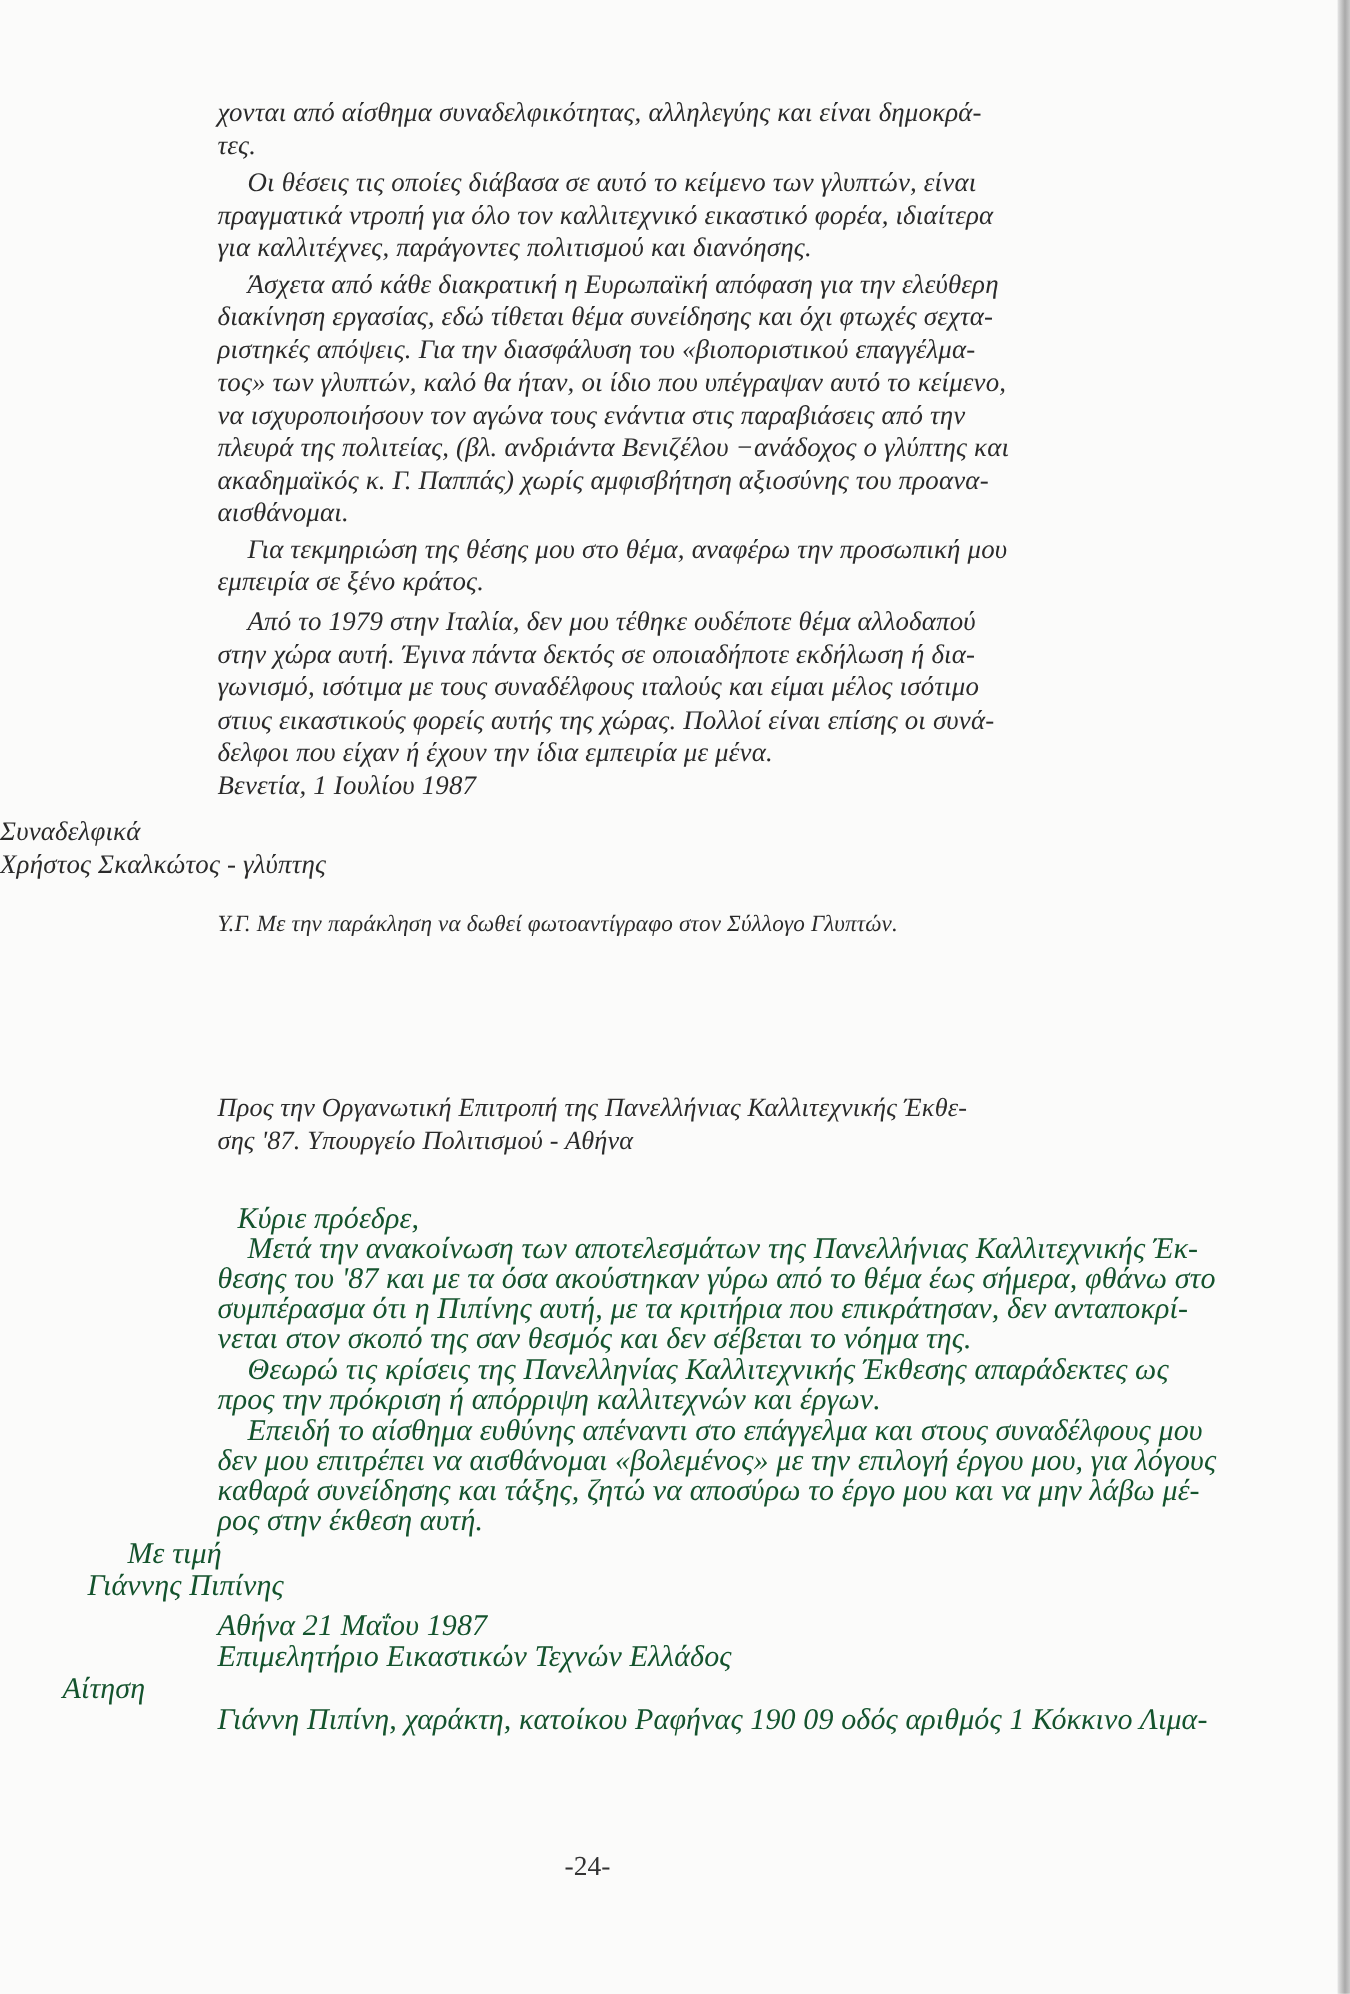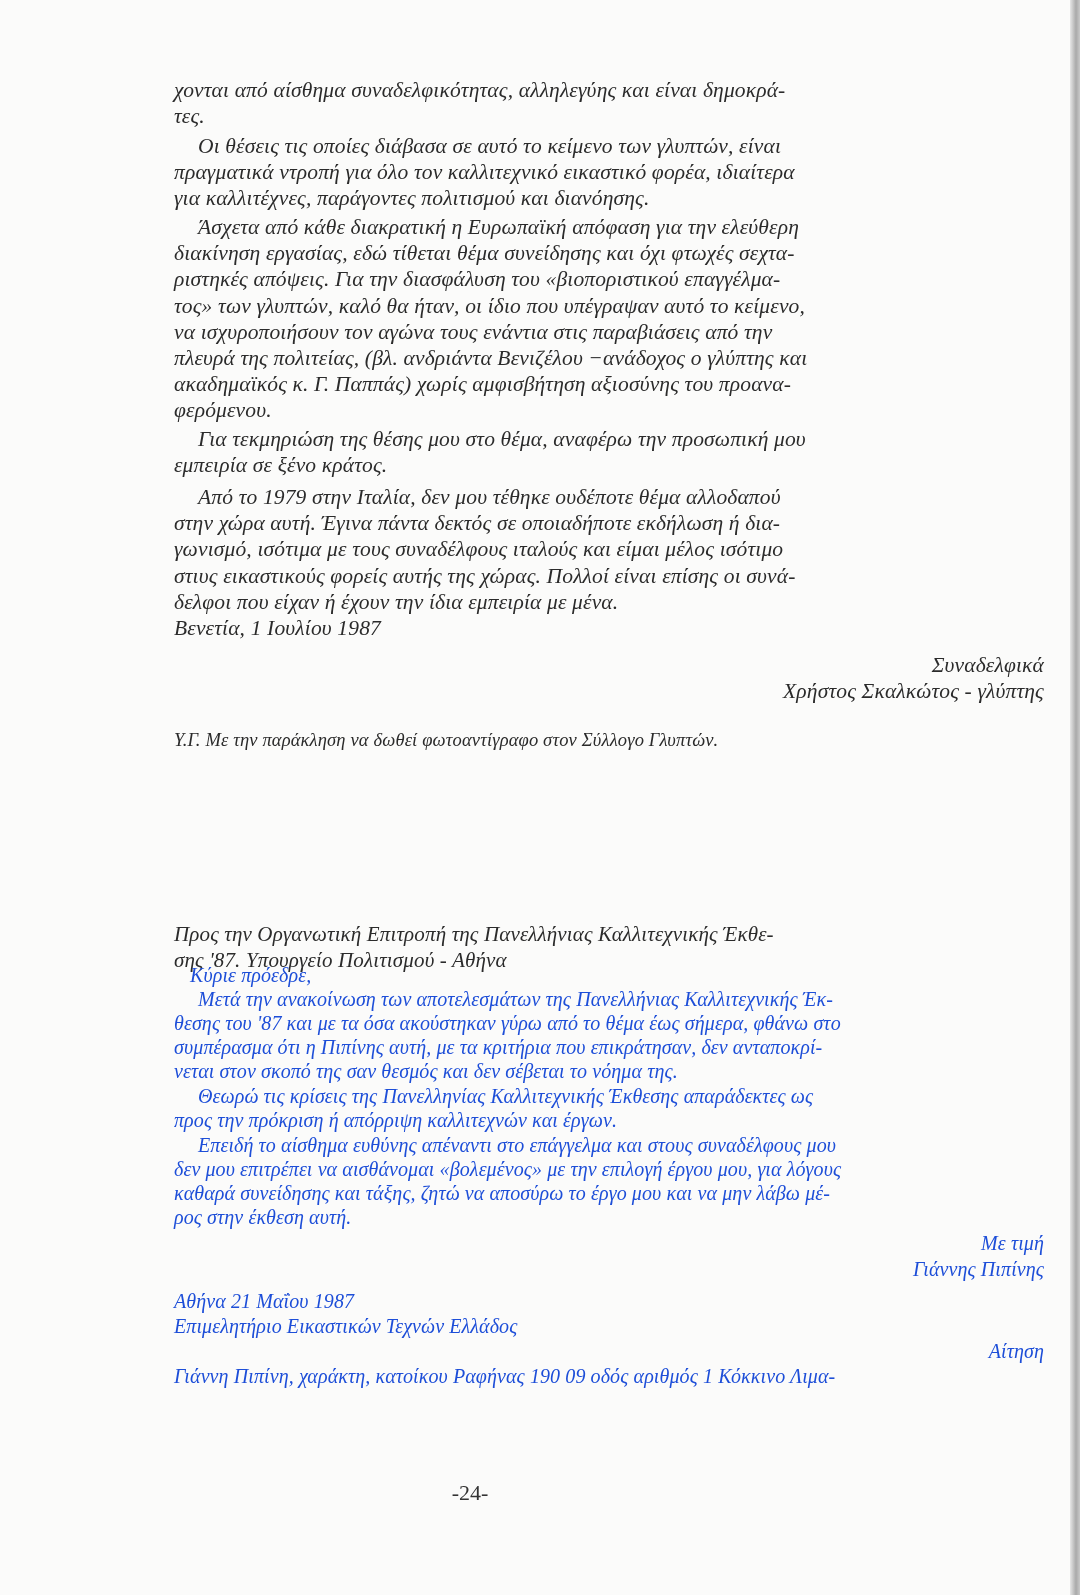--- a/index.html
+++ b/index.html
@@ -12,24 +12,24 @@
   .edge {
     position: absolute; top: 0; right: 0; width: 10px; height: 1595px;
     background: linear-gradient(to right, #e6e6e6, #a9a9a9 60%, #c9c9c9);
   }
   .line {
     position: absolute; left: 174px; white-space: nowrap;
     font-style: italic; font-size: 21.5px; line-height: 26px;
     letter-spacing: 0.15px;
   }
   .b1 .line { font-size: 21.5px; }
-  .b2 .line { font-size: 20px; color: #1d4ed8; letter-spacing: 0.1px; }
-  .b3 .line { font-size: 20.5px; margin-top: 48px; }
+  .b2 .line { font-size: 24px; color: #14532d; letter-spacing: 0.1px; }
+  .b3 .line { font-size: 20.5px; }
   .indent { left: 198px !important; }
-  .center { left: 0 !important; width: 1044px; text-align: right; }
+  .center { left: 0 !important; width: 1044px; text-align: left; }
   .page-num {
     position: absolute; left: 0; width: 940px; text-align: center;
     top: 1480px; font-size: 22px; font-style: normal; color: #333;
     font-family: "Liberation Serif", serif;
   }
 </style>
 </head>
 <body>
 
 <div class="edge"></div>
@@ -40,21 +40,21 @@
   <div class="line indent" style="top:133px">Οι θέσεις τις οποίες διάβασα σε αυτό το κείμενο των γλυπτών, είναι</div>
   <div class="line" style="top:159px">πραγματικά ντροπή για όλο τον καλλιτεχνικό εικαστικό φορέα, ιδιαίτερα</div>
   <div class="line" style="top:185px">για καλλιτέχνες, παράγοντες πολιτισμού και διανόησης.</div>
   <div class="line indent" style="top:214px">Άσχετα από κάθε διακρατική η Ευρωπαϊκή απόφαση για την ελεύθερη</div>
   <div class="line" style="top:240px">διακίνηση εργασίας, εδώ τίθεται θέμα συνείδησης και όχι φτωχές σεχτα-</div>
   <div class="line" style="top:266px">ριστηκές απόψεις. Για την διασφάλυση του «βιοποριστικού επαγγέλμα-</div>
   <div class="line" style="top:293px">τος» των γλυπτών, καλό θα ήταν, οι ίδιο που υπέγραψαν αυτό το κείμενο,</div>
   <div class="line" style="top:319px">να ισχυροποιήσουν τον αγώνα τους ενάντια στις παραβιάσεις από την</div>
   <div class="line" style="top:345px">πλευρά της πολιτείας, (βλ. ανδριάντα Βενιζέλου −ανάδοχος ο γλύπτης και</div>
   <div class="line" style="top:371px">ακαδημαϊκός κ. Γ. Παππάς) χωρίς αμφισβήτηση αξιοσύνης του προανα-</div>
-  <div class="line" style="top:397px">φερόμενου.</div>
+  <div class="line" style="top:397px">αισθάνομαι.</div>
   <div class="line indent" style="top:426px">Για τεκμηριώση της θέσης μου στο θέμα, αναφέρω την προσωπική μου</div>
   <div class="line" style="top:452px">εμπειρία σε ξένο κράτος.</div>
   <div class="line indent" style="top:484px">Από το 1979 στην Ιταλία, δεν μου τέθηκε ουδέποτε θέμα αλλοδαπού</div>
   <div class="line" style="top:510px">στην χώρα αυτή. Έγινα πάντα δεκτός σε οποιαδήποτε εκδήλωση ή δια-</div>
   <div class="line" style="top:536px">γωνισμό, ισότιμα με τους συναδέλφους ιταλούς και είμαι μέλος ισότιμο</div>
   <div class="line" style="top:563px">στιυς εικαστικούς φορείς αυτής της χώρας. Πολλοί είναι επίσης οι συνά-</div>
   <div class="line" style="top:589px">δελφοι που είχαν ή έχουν την ίδια εμπειρία με μένα.</div>
   <div class="line" style="top:615px">Βενετία, 1 Ιουλίου 1987</div>
   <div class="line center" style="top:652px">Συναδελφικά</div>
   <div class="line center" style="top:678px">Χρήστος Σκαλκώτος - γλύπτης</div>

